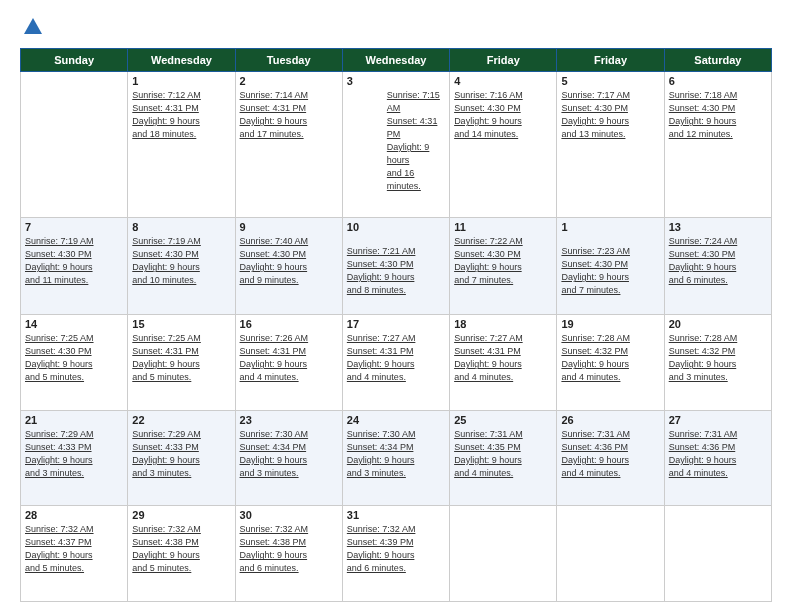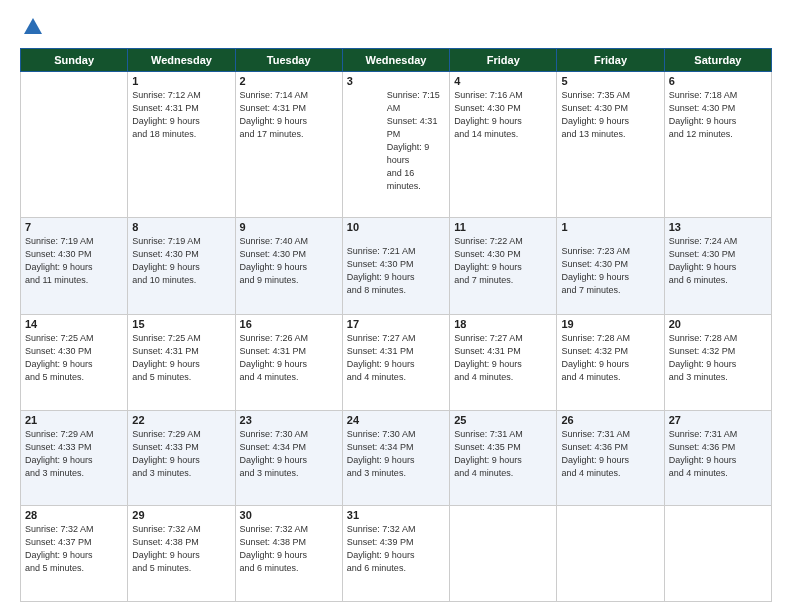--- a/index.html
+++ b/index.html
@@ -77,20 +77,21 @@
       font-weight: bold;
       font-size: 11px;
       color: #222;
       display: block;
       margin-bottom: 2px;
     }
     .day-info {
       color: #333;
       font-size: 9px;
       line-height: 1.45;
+      text-decoration: underline;
     }
     .empty-cell {
       background: #f5f5f5;
     }
     .row-alt td {
       background: #f0f4fa;
     }
   </style>
 </head>
 <body>
@@ -152,21 +153,21 @@
           </td>
           <td>
             <span class="day-num">4</span>
             <div class="day-info" style="white-space: pre-line;">Sunrise: 7:16 AM
 Sunset: 4:30 PM
 Daylight: 9 hours
 and 14 minutes.</div>
           </td>
           <td>
             <span class="day-num">5</span>
-            <div class="day-info" style="white-space: pre-line;">Sunrise: 7:35 AM
+            <div class="day-info" style="white-space: pre-line;">Sunrise: 7:17 AM
 Sunset: 4:30 PM
 Daylight: 9 hours
 and 13 minutes.</div>
           </td>
           <td>
             <span class="day-num">6</span>
             <div class="day-info" style="white-space: pre-line;">Sunrise: 7:18 AM
 Sunset: 4:30 PM
 Daylight: 9 hours
 and 12 minutes.</div>

